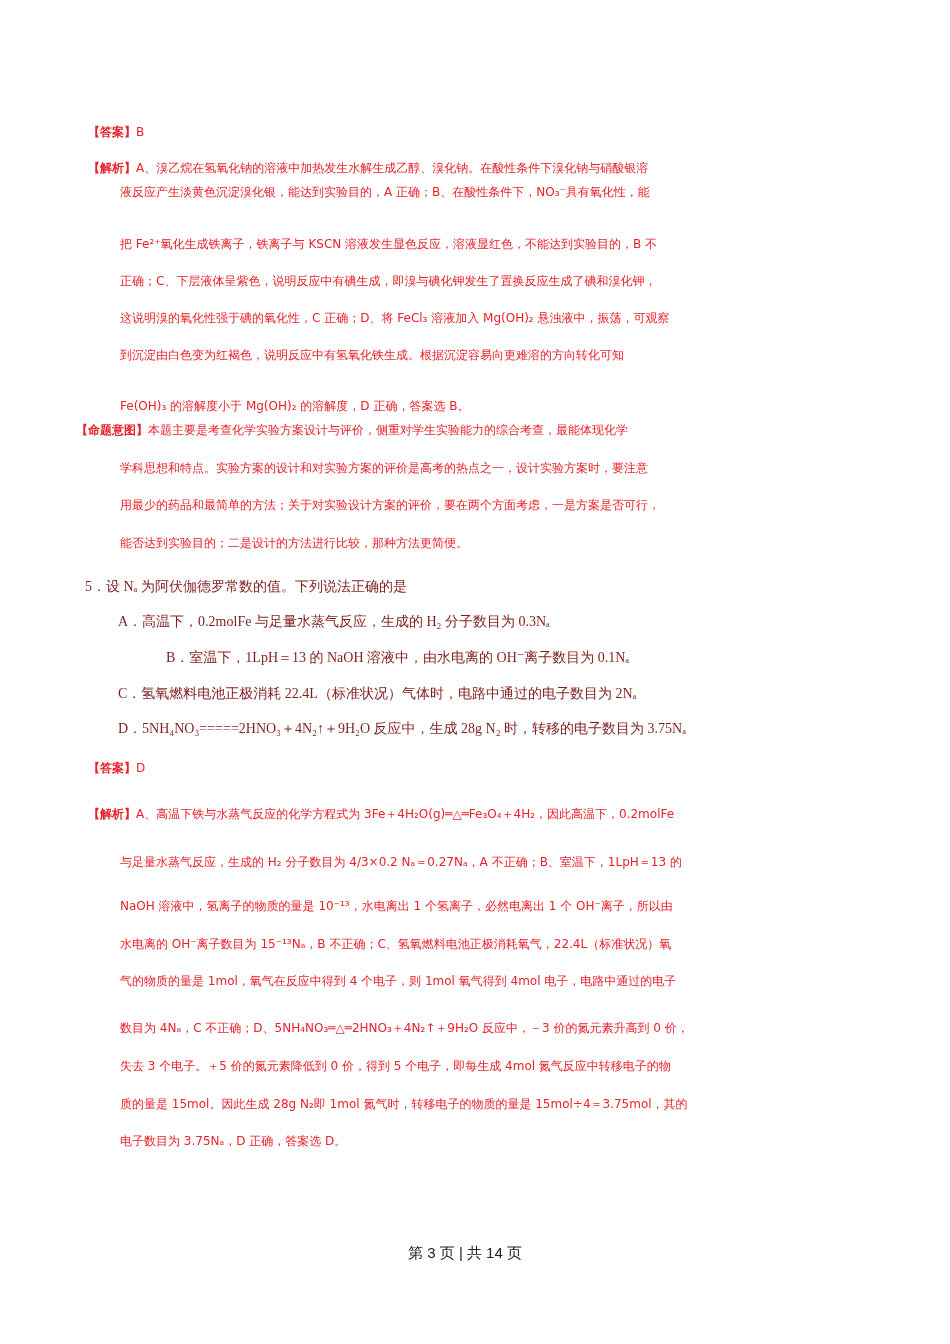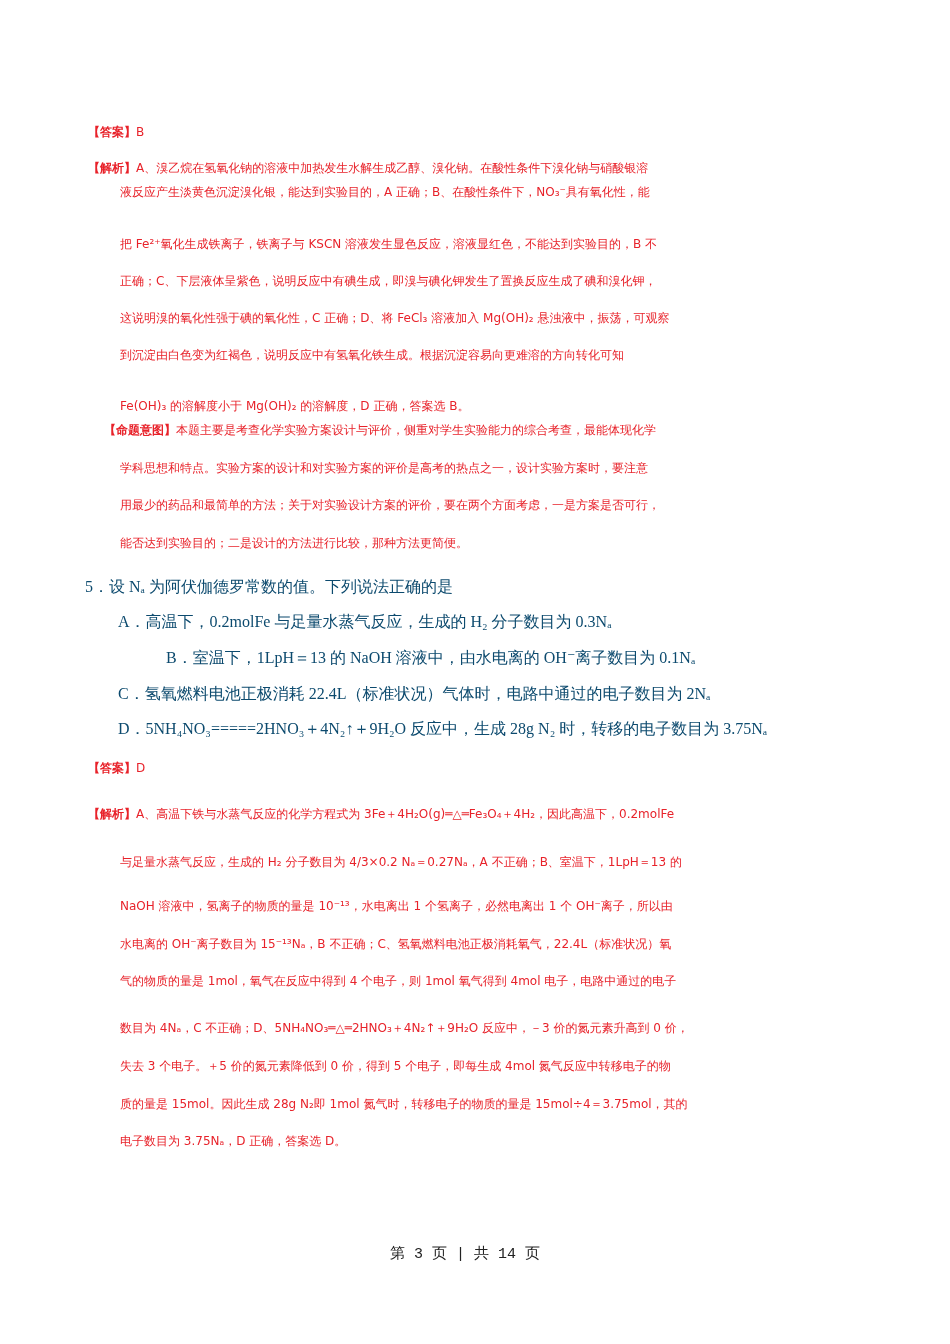--- a/index.html
+++ b/index.html
@@ -1,44 +1,44 @@
 <!DOCTYPE html>
 <html><head>
 <meta charset="utf-8">
 <style>
   html, body { margin: 0; padding: 0; background: #ffffff; }
   body { width: 950px; height: 1344px; position: relative; overflow: hidden;
          font-family: "DejaVu Serif", "Liberation Serif", serif; }
   .line { position: absolute; white-space: nowrap; font-size: 16px; line-height: 20px; }
   .red { color: #e8222a; font-family: "DejaVu Sans", "Liberation Sans", sans-serif; font-size: 12px; }
-  .black { color: #0c4a6e; font-family: "Liberation Serif", "DejaVu Serif", serif; font-size: 16px; }
+  .black { color: #7f1d1d; font-family: "Liberation Serif", "DejaVu Serif", serif; font-size: 14px; }
   .tag { font-weight: bold; color: #e8222a; }
   .footer { position: absolute; top: 1244px; left: 0; width: 930px; text-align: center;
-            font-family: Liberation Mono, monospace; font-size: 15px; color: #222; }
+            font-family: Liberation Sans, sans-serif; font-size: 15px; color: #222; }
 </style>
 </head>
 <body>
 
 <div>
 
   <div class="line red" style="top:122px; left:88px;">
     <span class="tag">【答案】</span><span>B</span>
   </div>
 
   <div class="line red" style="top:158px; left:88px;">
     <span class="tag">【解析】</span><span>A、溴乙烷在氢氧化钠的溶液中加热发生水解生成乙醇、溴化钠。在酸性条件下溴化钠与硝酸银溶</span>
   </div>
   <div class="line red" style="top:182px; left:120px;">液反应产生淡黄色沉淀溴化银，能达到实验目的，A 正确；B、在酸性条件下，NO₃⁻具有氧化性，能</div>
   <div class="line red" style="top:234px; left:120px;">把 Fe²⁺氧化生成铁离子，铁离子与 KSCN 溶液发生显色反应，溶液显红色，不能达到实验目的，B 不</div>
   <div class="line red" style="top:271px; left:120px;">正确；C、下层液体呈紫色，说明反应中有碘生成，即溴与碘化钾发生了置换反应生成了碘和溴化钾，</div>
   <div class="line red" style="top:308px; left:120px;">这说明溴的氧化性强于碘的氧化性，C 正确；D、将 FeCl₃ 溶液加入 Mg(OH)₂ 悬浊液中，振荡，可观察</div>
   <div class="line red" style="top:345px; left:120px;">到沉淀由白色变为红褐色，说明反应中有氢氧化铁生成。根据沉淀容易向更难溶的方向转化可知</div>
   <div class="line red" style="top:382px; left:120px;margin-top:14px;">Fe(OH)₃ 的溶解度小于 Mg(OH)₂ 的溶解度，D 正确，答案选 B。</div>
 
-  <div class="line red" style="top:420px; left:104px;">
+  <div class="line red" style="top:420px; left:76px;">
     <span class="tag">【命题意图】</span><span>本题主要是考查化学实验方案设计与评价，侧重对学生实验能力的综合考查，最能体现化学</span>
   </div>
   <div class="line red" style="top:458px; left:120px;">学科思想和特点。实验方案的设计和对实验方案的评价是高考的热点之一，设计实验方案时，要注意</div>
   <div class="line red" style="top:495px; left:120px;">用最少的药品和最简单的方法；关于对实验设计方案的评价，要在两个方面考虑，一是方案是否可行，</div>
   <div class="line red" style="top:533px; left:120px;">能否达到实验目的；二是设计的方法进行比较，那种方法更简便。</div>
 
   <div class="line black" style="top:577px; left:85px;">5．设 Nₐ 为阿伏伽德罗常数的值。下列说法正确的是</div>
   <div class="line black" style="top:612px; left:118px;">A．高温下，0.2molFe 与足量水蒸气反应，生成的 H₂ 分子数目为 0.3Nₐ</div>
   <div class="line black" style="top:648px; left:118px;margin-left:48px;">B．室温下，1LpH＝13 的 NaOH 溶液中，由水电离的 OH⁻离子数目为 0.1Nₐ</div>
   <div class="line black" style="top:684px; left:118px;">C．氢氧燃料电池正极消耗 22.4L（标准状况）气体时，电路中通过的电子数目为 2Nₐ</div>

